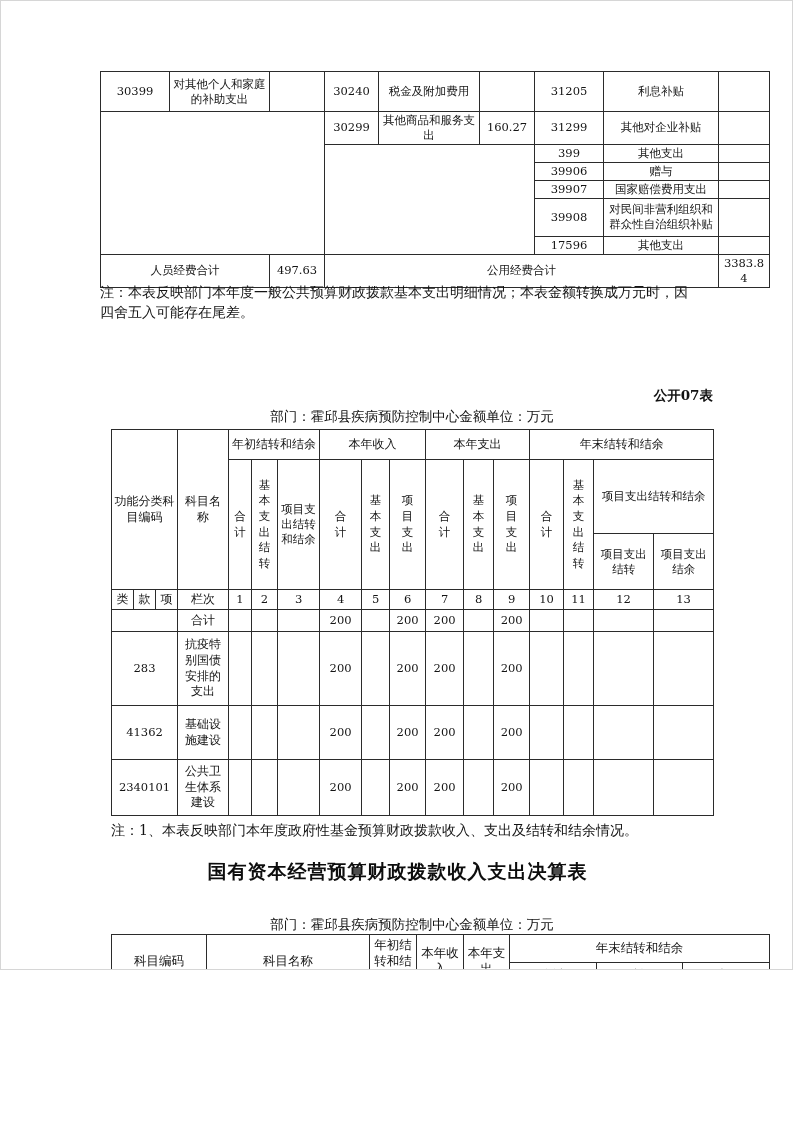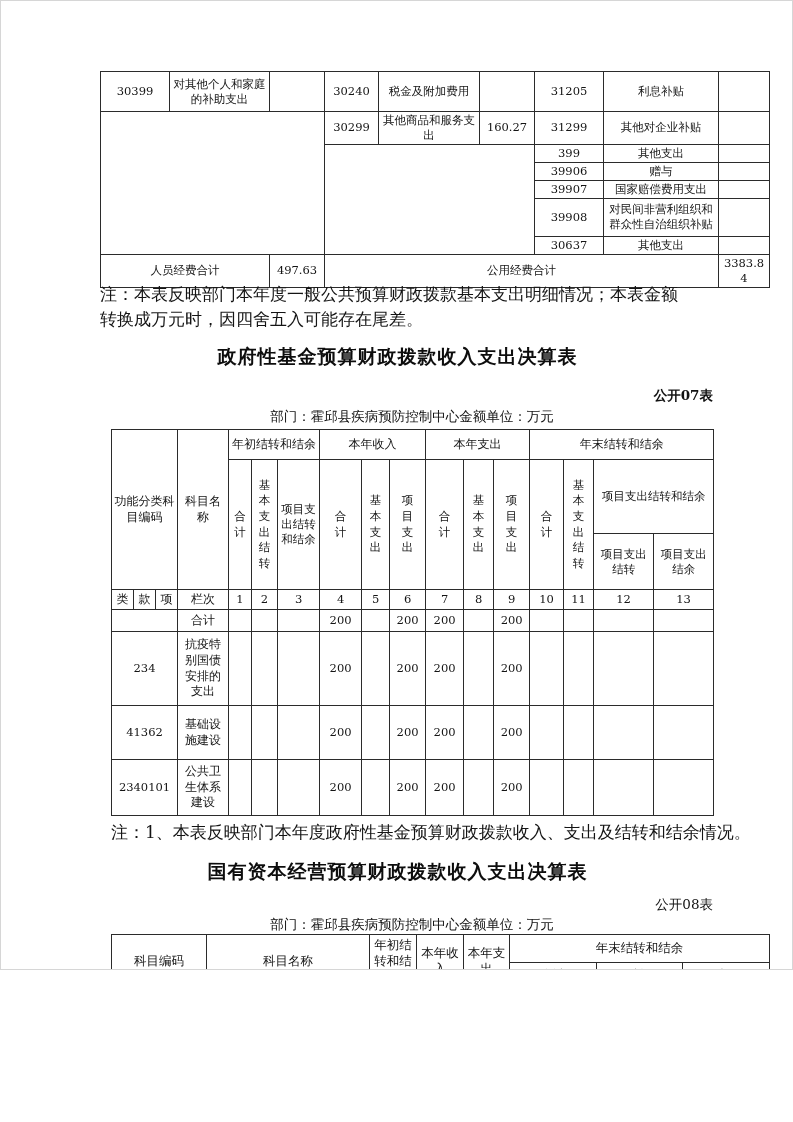--- a/index.html
+++ b/index.html
@@ -18,21 +18,21 @@
   .t1 { left:99px; top:70px; width:669px; }
   .t2 { left:110px; top:428px; width:602px; }
   .t3 { left:110px; top:933px; width:658px; }
   .rh40 td { height:40px; } .rh30 td { height:30px; } .rh18 td { height:18px; }
   .rh38 td { height:38px; } .rh24 td { height:24px; } .rh20 td { height:20px; }
   .rh22 td { height:22px; } .rh74 td { height:74px; } .rh56 td { height:56px; }
   .rh54 td { height:54px; } .rh28 td { height:28px; } .rh25 td { height:25px; }
   .h74 { height:74px; }
   .fs12 { font-size:12px; }
   .vt { display:inline-block; width:1.1em; word-break:break-all; line-height:1.35; font-size:11.5px; }
-  .note { position:absolute; font-size:17px; line-height:1.45; color:#141414; }
+  .note { position:absolute; font-size:14px; line-height:1.45; color:#141414; }
   .note1 { left:99px; top:281px; width:592px; }
   .note2 { left:110px; top:819px; width:640px; }
   .doc-title {
     position:absolute; left:0; width:793px; text-align:center;
     font-family:"Liberation Sans","DejaVu Sans",sans-serif;
     font-weight:700; font-size:19px; letter-spacing:1px; color:#0d0d0d;
   }
   .title2 { top:343px; } .title3 { top:858px; }
   .tno { position:absolute; left:110px; width:602px; text-align:right; font-size:13.5px; }
   .tno7 { top:386px;font-weight:bold; } .tno8 { top:895px; }
@@ -94,36 +94,35 @@
         <td>39907</td>
         <td>国家赔偿费用支出</td>
         <td></td>
       </tr>
       <tr class="rh38">
         <td>39908</td>
         <td>对民间非营利组织和群众性自治组织补贴</td>
         <td></td>
       </tr>
       <tr class="rh18">
-        <td>30637</td>
+        <td>17596</td>
         <td>其他支出</td>
         <td></td>
       </tr>
       <tr class="rh24">
         <td colspan="2">人员经费合计</td>
         <td>497.63</td>
         <td colspan="5">公用经费合计</td>
         <td>3383.84</td>
       </tr>
     </tbody>
   </table>
 
   <div class="note note1">注：本表反映部门本年度一般公共预算财政拨款基本支出明细情况；本表金额转换成万元时，因四舍五入可能存在尾差。</div>
 
-  <div class="doc-title title2">政府性基金预算财政拨款收入支出决算表</div>
   <div class="tno tno7">公开07表</div>
   <div class="meta meta7">
     <span>部门：霍邱县疾病预防控制中心</span>
     <span>金额单位：万元</span>
   </div>
 
   <table class="t2">
     <colgroup>
       <col style="width:22px">
         <col style="width:22px">
@@ -200,21 +199,21 @@
         <td>200</td>
         <td>200</td>
         <td></td>
         <td>200</td>
         <td></td>
         <td></td>
         <td></td>
         <td></td>
       </tr>
       <tr class="rh74">
-        <td colspan="3">234</td>
+        <td colspan="3">283</td>
         <td class="fs12">抗疫特别国债安排的支出</td>
         <td></td>
         <td></td>
         <td></td>
         <td>200</td>
         <td></td>
         <td>200</td>
         <td>200</td>
         <td></td>
         <td>200</td>
@@ -256,21 +255,20 @@
         <td></td>
         <td></td>
         <td></td>
       </tr>
     </tbody>
   </table>
 
   <div class="note note2">注：1、本表反映部门本年度政府性基金预算财政拨款收入、支出及结转和结余情况。</div>
 
   <div class="doc-title title3">国有资本经营预算财政拨款收入支出决算表</div>
-  <div class="tno tno8">公开08表</div>
   <div class="meta meta8">
     <span>部门：霍邱县疾病预防控制中心</span>
     <span>金额单位：万元</span>
   </div>
 
   <table class="t3">
     <colgroup>
       <col style="width:95px">
         <col style="width:163px">
         <col style="width:47px">

